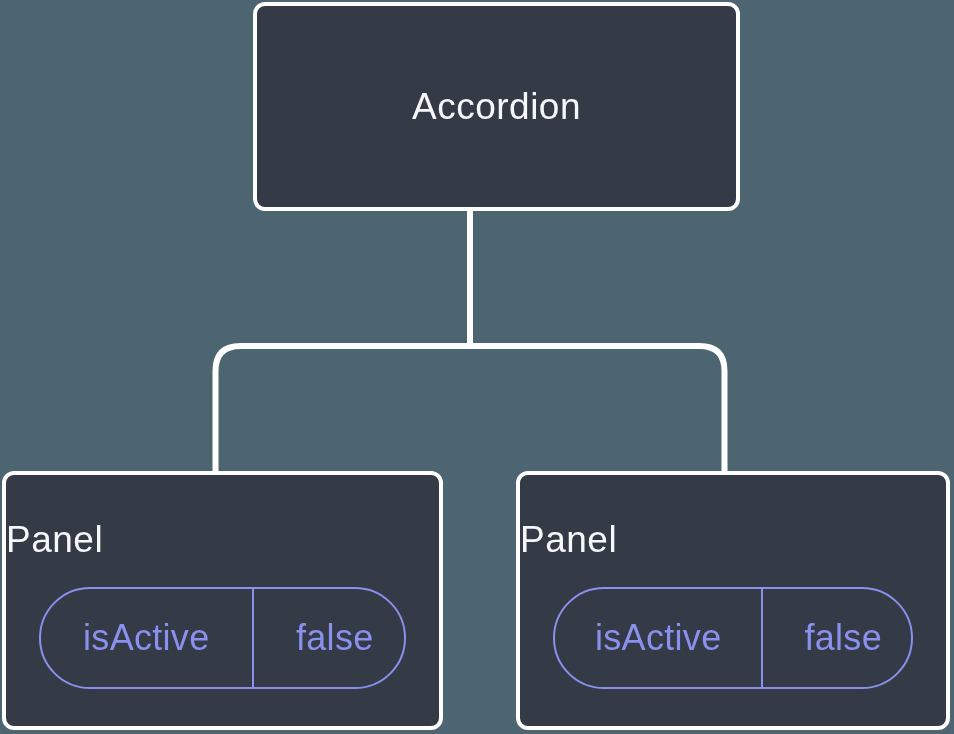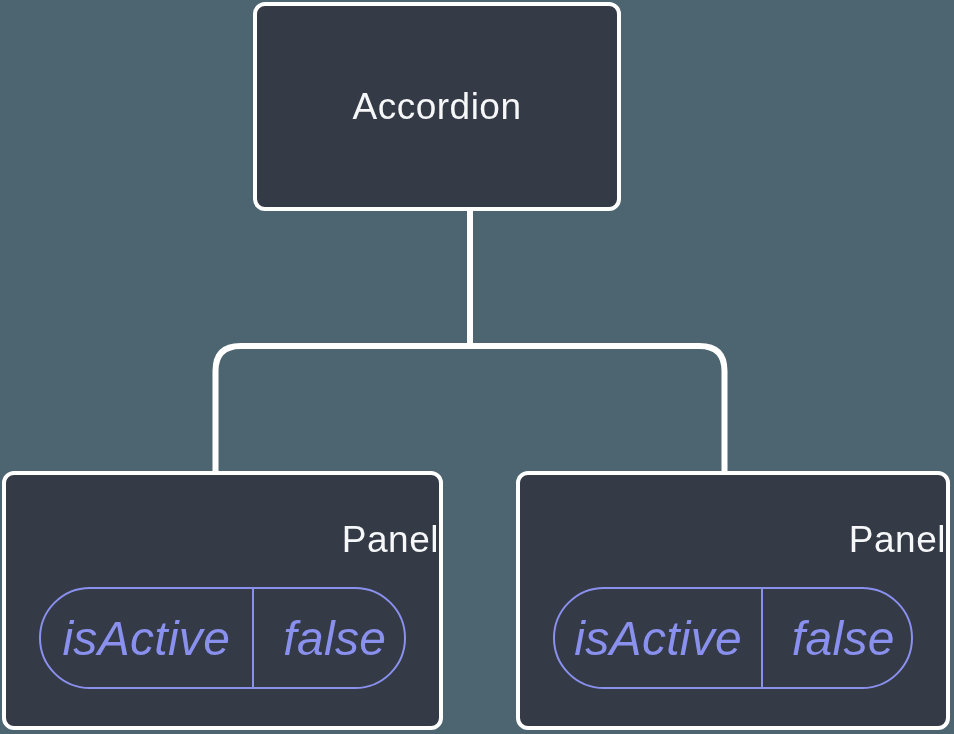--- a/index.html
+++ b/index.html
@@ -27,36 +27,36 @@
     position: absolute;
     box-sizing: border-box;
     background: #343a46;
     border: 4px solid #ffffff;
     border-radius: 12px;
     color: #f6f7f9;
   }
   .node-root {
     left: 253px;
     top: 2px;
-    width: 368px;
+    width: 487px;
     height: 209px;
     display: flex;
     align-items: center;
     justify-content: center;
   }
   .node-label {
     font-size: 37px;
     font-weight: 500;
     letter-spacing: 0.5px;
     color: #f6f7f9;
   }
   .node-panel {
     display: flex;
     flex-direction: column;
-    align-items: flex-end;
+    align-items: flex-start;
   }
   .node-panel-left {
     left: 2px;
     top: 471px;
     width: 441px;
     height: 259px;
   }
   .node-panel-right {
     left: 516px;
     top: 471px;
@@ -75,24 +75,23 @@
     border: 2.5px solid #8a90ee;
     border-radius: 999px;
     display: flex;
     align-items: stretch;
     overflow: hidden;
   }
   .pill-cell {
     display: flex;
     align-items: center;
     justify-content: center;
-    font-size: 48px;
+    font-size: 36px;
     color: #8a90ee;
     letter-spacing: 0.3px;
-    font-style: italic;
   }
   .pill-name {
     flex: 0 0 58%;
     border-right: 2.5px solid #8a90ee;
   }
   .pill-value {
     flex: 1 1 auto;
     margin-left: 12px;
   }
 </style>

